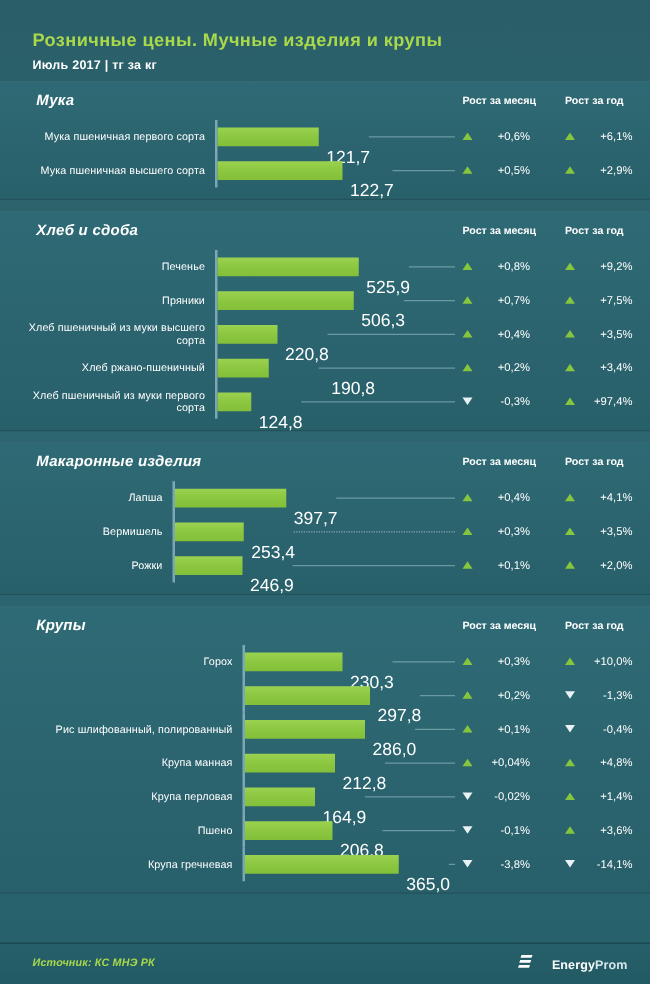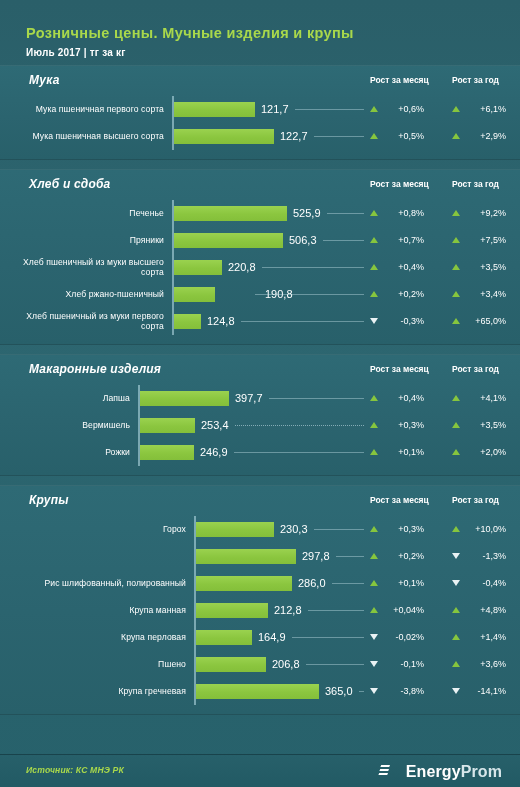--- a/index.html
+++ b/index.html
@@ -62,22 +62,22 @@
   }
   .axis{
     position:absolute;top:0;width:1.5px;height:27px;
     background:rgba(190,225,235,.55);
   }
   .bar{
     position:absolute;top:6px;height:15px;
     background:linear-gradient(180deg,#9ad24f 0%,#8bc63f 55%,#84bf3a 100%);
   }
   .barval{
-    position:absolute;top:0;height:27px;display:flex;align-items:center;
-    font-size:11px;color:#ffffff;white-space:nowrap;
+    position:absolute;top:16px;height:27px;display:flex;align-items:center;
+    font-size:14px;color:#ffffff;white-space:nowrap;
   }
   .leader{
     position:absolute;top:13px;height:1px;
     background:rgba(205,232,240,.40);
   }
   .leader.dotted{
     background:none;
     border-top:1px dotted rgba(205,232,240,.55);
   }
 
@@ -104,21 +104,21 @@
   .source{
     position:absolute;left:26px;top:10px;
     font-size:8.6px;font-style:italic;font-weight:bold;color:#a9d84b;
     letter-spacing:.15px;
   }
   .logo{
     position:absolute;right:18px;top:8px;display:flex;align-items:center;
   }
   .logo-mark{display:block;margin-right:4px;}
   .logo-text{
-    font-size:16px;font-weight:bold;color:#ffffff;letter-spacing:.1px;margin-left:11px;
+    font-size:10px;font-weight:bold;color:#ffffff;letter-spacing:.1px;margin-left:11px;
   }
   .logo-text .prom{color:#d7e6ea;font-weight:bold;}
 </style>
 </head>
 <body>
 
 <div id="infographic">
 
   <div class="header">
     <div class="title">Розничные цены. Мучные изделия и крупы</div>
@@ -237,21 +237,21 @@
             <div class="axis" style="left: 172px;"></div>
             <div class="bar" style="left: 174px; width: 27px;"></div>
             <div class="barval" style="left: 207px;">124,8</div>
             <div class="leader" style="left: 241px; width: 123px;"></div>
             <div class="metric month">
               <span class="tri down"></span>
               <span class="pct">-0,3%</span>
             </div>
             <div class="metric year">
               <span class="tri up"></span>
-              <span class="pct">+65,0%</span>
+              <span class="pct">+97,4%</span>
             </div>
           </div>
         </div>
       </div>
       <div class="panel">
         <div class="panel-head">
           <div class="panel-title">Макаронные изделия</div>
           <div class="col-head month">Рост за месяц</div>
           <div class="col-head year">Рост за год</div>
         </div>

